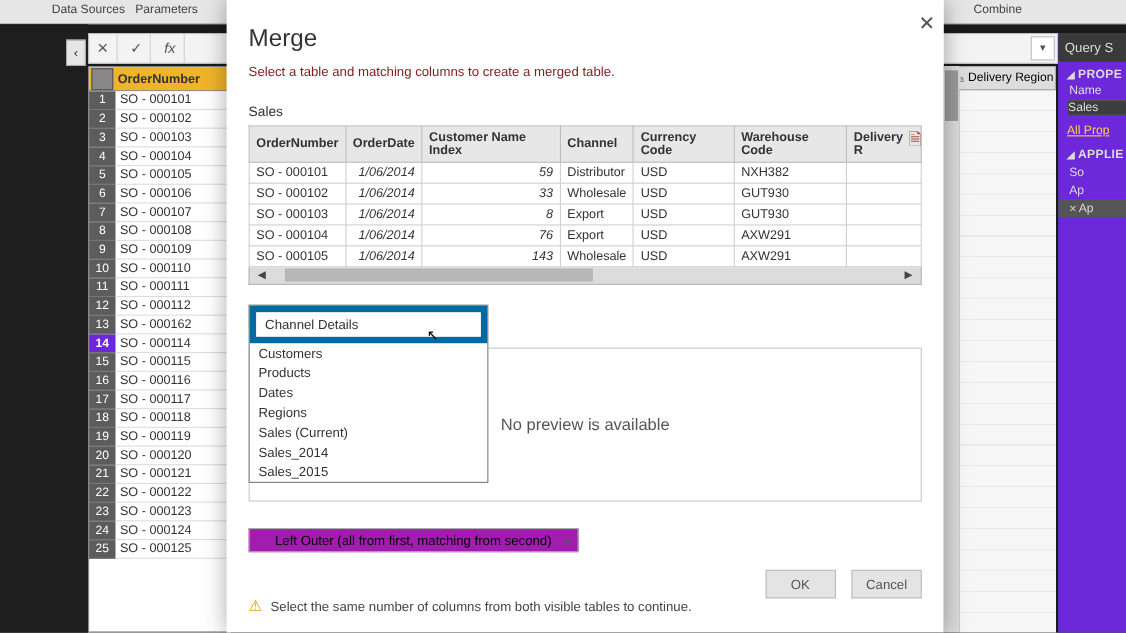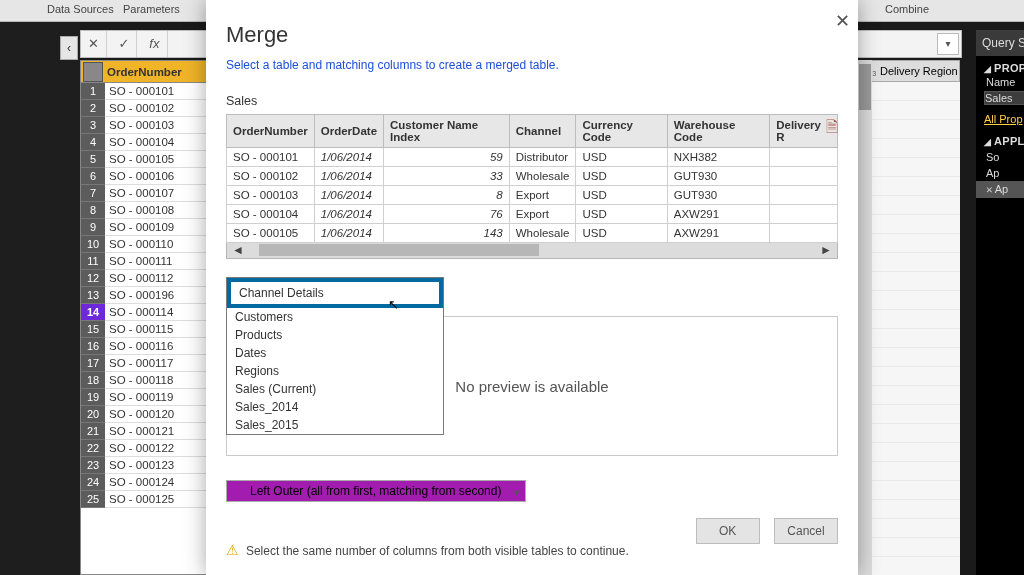--- a/index.html
+++ b/index.html
@@ -25,62 +25,62 @@
   .leftgrid { position: absolute; left: 80px; top: 60px; bottom: 0; width: 130px; background: #fff; border: 1px solid #888; }
   .leftgrid .hdr { height: 22px; background: #f0b429; border-bottom: 1px solid #888; display: flex; align-items: center; }
   .leftgrid .hdr .tbl-icon { width: 20px; height: 20px; background: #888; margin: 0 4px 0 2px; display: inline-block; border: 1px solid #555; }
   .leftgrid .hdr .lbl { font-size: 11.5px; font-weight: 600; color: #333; }
   .leftgrid table { width: 100%; border-collapse: collapse; background: #fff; }
   .leftgrid td.rn { width: 24px; background: #5c5c5c; color: #fff; font-size: 11px; text-align: center; border-bottom: 1px solid #777; }
   .leftgrid td.rn.sel { background: #6d28d9; color:#fff;font-weight:bold; }
   .leftgrid td.val { font-size: 11.5px; padding: 2px 4px; border-bottom: 1px solid #ddd; color: #333; }
 
   
-  .rightpanel { position: absolute; right: 0; top: 30px; bottom: 0; width: 48px; background: #000000; color: #ddd; overflow: hidden; }
+  .rightpanel { position: absolute; right: 0; top: 30px; bottom: 0; width: 62px; background: #6d28d9; color: #ddd; overflow: hidden; }
   .rightpanel .qhdr { background: #3a3a3a; font-size: 12px; padding-left: 6px; line-height: 26px; white-space: nowrap; }
   .rightpanel .sec { padding: 6px 0 2px 8px; font-size: 11px; font-weight: 600; letter-spacing: .3px; white-space: nowrap; }
   .rightpanel .sec::before { content: "◢ "; font-size: 9px; }
   .rightpanel .kv { padding-left: 10px; font-size: 11px; white-space: nowrap; }
   .rightpanel .link { color: #ffcf48; font-size: 11px; padding: 4px 0 4px 8px; text-decoration: underline; white-space: nowrap; }
   .rightpanel input { background: #3d3d3d; border: 1px solid #555; color: #ddd; font-size: 11px; width: 56px; margin: 2px 0 4px 8px; }
   .rightpanel .step { padding: 2px 0 2px 10px; font-size: 11px; white-space: nowrap; }
   .rightpanel .step.sel { background: #555; }
   .rightpanel .step .xx { color: #ccc; font-family: monospace; margin-right: 2px; }
 
   
   .dr-col { position: absolute; right: 64px; top: 60px; height: 22px; width: 100px; background: #ddd; border: 1px solid #aaa; font-size: 11px; line-height: 20px; }
   .dr-col .ico { display:inline-block; width:16px; text-align:center; color:#555; }
   .dialog { position: absolute; left: 206px; top: 0; width: 652px; height: 575px; background: #fff; box-shadow: 0 0 20px rgba(0,0,0,.35); }
   .dialog .close { position: absolute; right: 8px; top: 10px; font-size: 18px; color: #555; cursor: pointer; }
   .dialog .inner { position: absolute; left: 20px; right: 20px; top: 22px; bottom: 0; }
   .dialog h1 { font-size: 22px; font-weight: 400; color: #333; }
-  .dialog .sub { font-size: 12px; color: #1d4ed8; margin-top: 10px; }
+  .dialog .sub { font-size: 12px; color: #7f1d1d; margin-top: 10px; }
   .dialog .tname { font-size: 12.5px; color: #333; margin-top: 22px; }
   .pg-icon { position: absolute; right: 0; top: 94px; font-size: 15px; color: #a54; cursor: pointer; }
 
   
   .salestbl { margin-top: 6px; width: 100%; border: 1px solid #b5b5b5; border-collapse: collapse; font-size: 11.5px; color: #333; }
   .salestbl th { background: #e7e7e7; border: 1px solid #bcbcbc; padding: 4px 6px; text-align: left; font-weight: 600; }
   .salestbl td { border: 1px solid #cfcfcf; padding: 3px 6px; background: #fff; }
   .salestbl td.r { text-align: right; font-style: italic; }
-  .salestbl td.i { font-style: italic; }
+  .salestbl td.i { font-style: italic; text-align: right; }
 
   .hscroll { height: 16px; border: 1px solid #b5b5b5; border-top: none; background: #dcdcdc; position: relative; }
   .hscroll .arrow { position: absolute; top: 0; width: 22px; height: 14px; text-align: center; line-height: 14px; font-size: 12px; color: #444; cursor: pointer; }
   .hscroll .arrow.l { left: 0; }
   .hscroll .arrow.r { right: 0; }
   .hscroll .thumb { position: absolute; left: 32px; top: 1px; height: 12px; width: 280px; background: #b7b7b7; }
 
   
   .dd2-wrap { margin-top: 18px; position: relative; }
   .dd2-closed { width: 216px; height: 22px; border: 1px solid #aaa; background: #fff; position: relative; }
   .dd2-closed::after { content: "▾"; position: absolute; right: 6px; top: 2px; font-size: 11px; color: #555; }
 
   .dd2-list { position: absolute; left: 0; top: 0; width: 218px; border: 1px solid #7a7a7a; background: #fff; z-index: 10; }
-  .dd2-list .hl { background: #fff; border: 4px solid #0369a1; padding: 0; }
+  .dd2-list .hl { background: #fff; border: 6px solid #0369a1; padding: 0; }
   .dd2-list .hl .it { padding: 4px 8px; background: #fff; font-size: 12px; }
   .dd2-list .it { padding: 2px 8px; font-size: 12px; color: #333; cursor: pointer; }
 
   .cursor-arrow { position: absolute; left: 162px; top: 20px; font-size: 13px; color: #000; pointer-events: none; z-index: 20; }
 
   
   .preview-box { position: absolute; left: 20px; right: 20px; top: 316px; height: 140px; border: 1px solid #c9c9c9; background: #fff; display: flex; align-items: center; justify-content: center; color: #555; font-size: 15px; }
 
   
   .joinsel { position: absolute; left: 20px; top: 480px; width: 300px; height: 22px; border: 1px solid #aaa; font-size: 12px; padding-left: 23px; line-height: 20px; background: #a21caf; cursor: pointer; }
@@ -169,21 +169,21 @@
         <tr>
           <td class="rn">11</td>
           <td class="val">SO - 000111</td>
         </tr>
         <tr>
           <td class="rn">12</td>
           <td class="val">SO - 000112</td>
         </tr>
         <tr>
           <td class="rn">13</td>
-          <td class="val">SO - 000196</td>
+          <td class="val">SO - 000162</td>
         </tr>
         <tr>
           <td class="rn sel">14</td>
           <td class="val">SO - 000114</td>
         </tr>
         <tr>
           <td class="rn">15</td>
           <td class="val">SO - 000115</td>
         </tr>
         <tr>

